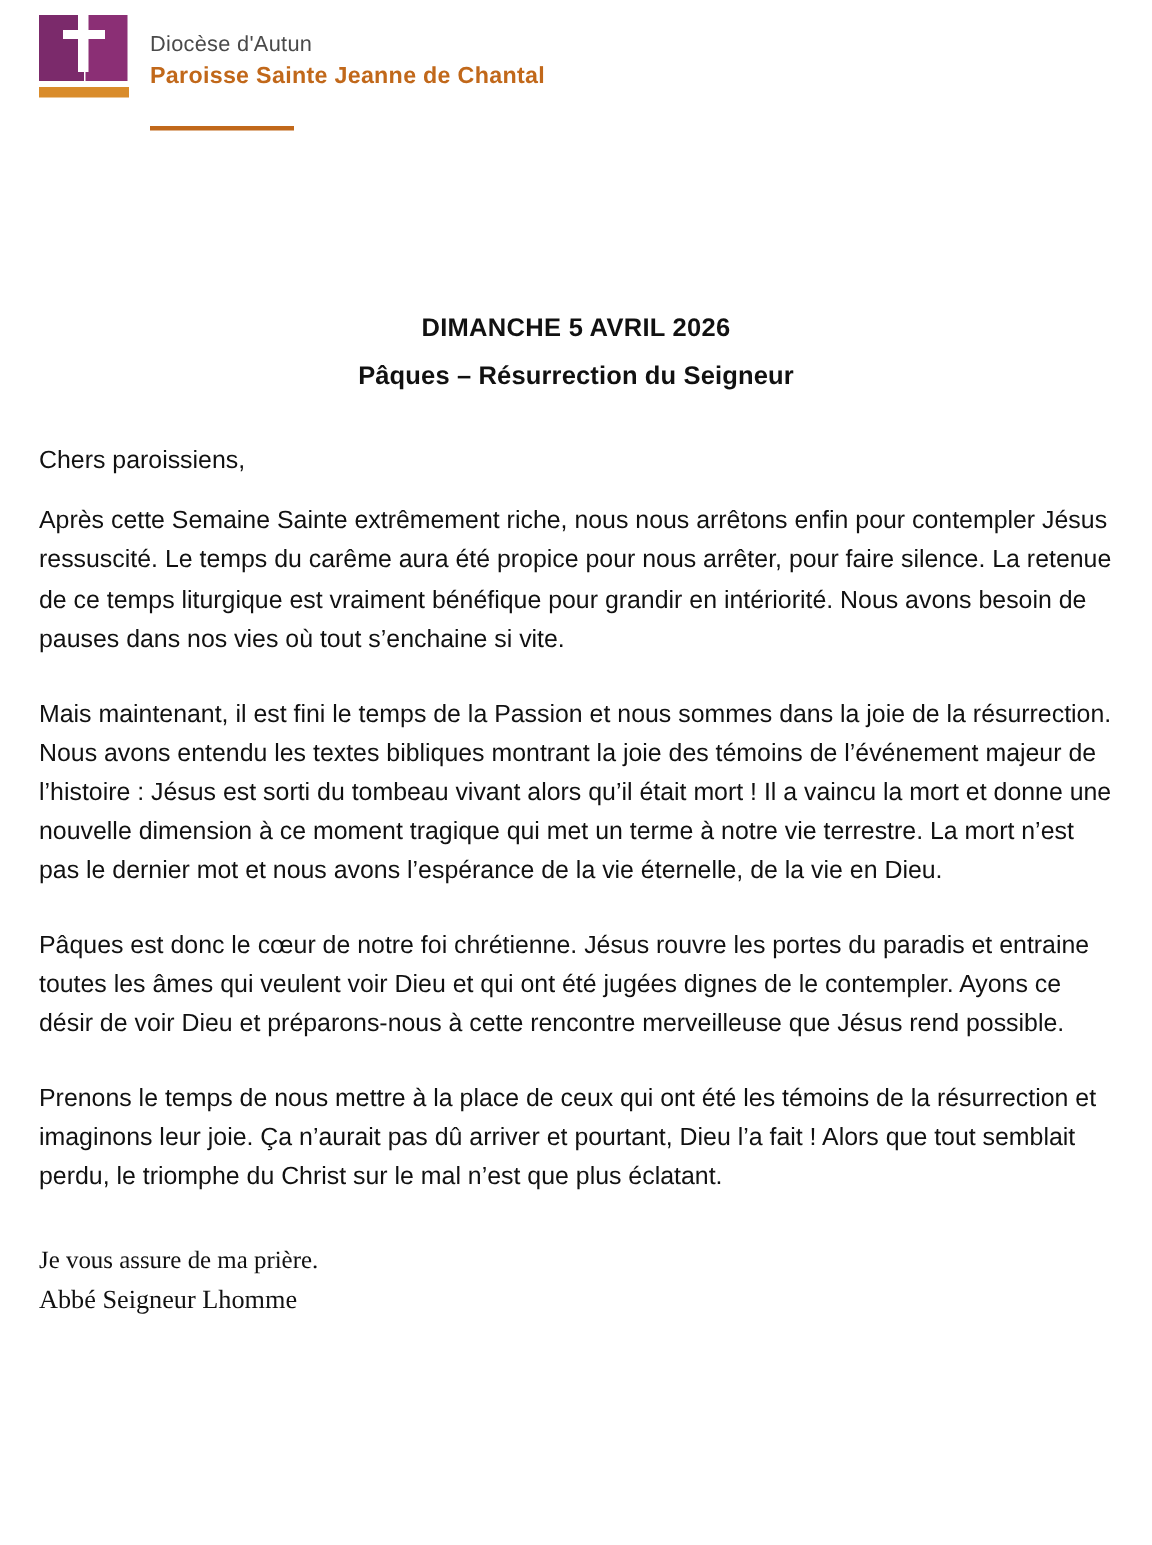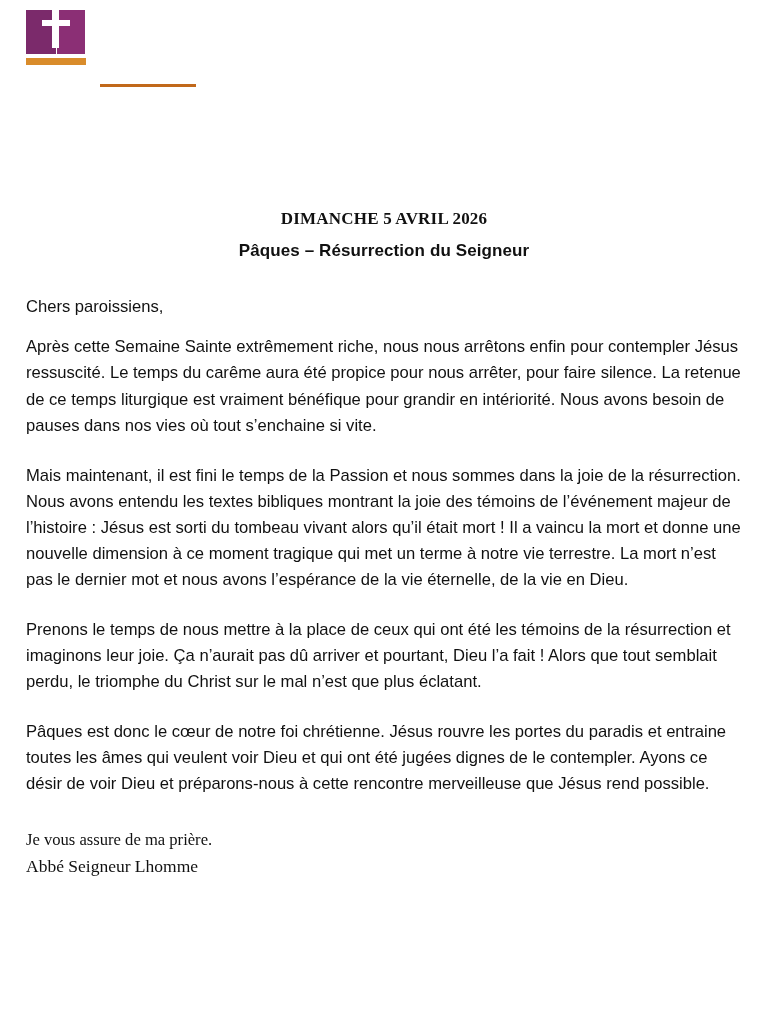--- a/index.html
+++ b/index.html
@@ -115,21 +115,20 @@
   }
   .title-block {
     text-align: center;
     font-weight: bold;
     margin-bottom: 30px;
   }
   .title-line1 {
     font-size: 17px;
     letter-spacing: 0.2px;
     margin-bottom: 5px;
-    font-family: Liberation Serif, serif;
   }
   .title-line2 {
     font-size: 17px;
     letter-spacing: 0.1px;
   }
   .salutation {
     margin-bottom: 14px;
   }
   p.para {
     margin: 0 0 24px 0;
@@ -153,36 +152,40 @@
 <div class="page">
 
   <div class="letterhead">
     <div class="logo-mark">
       <div class="logo-square-left"></div>
       <div class="logo-square-right"></div>
       <div class="logo-cross-v"></div>
       <div class="logo-cross-h"></div>
       <div class="logo-bar-orange"></div>
     </div>
+    <div class="lh-text">
+      <div class="lh-line1">Diocèse d'Autun</div>
+      <div class="lh-line2">Paroisse Sainte Jeanne de Chantal</div>
+    </div>
     <div class="lh-rule"></div>
   </div>
 
   <div class="doc">
 
     <div class="title-block">
       <div class="title-line1">DIMANCHE 5 AVRIL 2026</div>
       <div class="title-line2">Pâques – Résurrection du Seigneur</div>
     </div>
 
     <div class="salutation">Chers paroissiens,</div>
 
     <p class="para">Après cette Semaine Sainte extrêmement riche, nous nous arrêtons enfin pour contempler Jésus ressuscité. Le temps du carême aura été propice pour nous arrêter, pour faire silence. La retenue de ce temps liturgique est vraiment bénéfique pour grandir en intériorité. Nous avons besoin de pauses dans nos vies où tout s’enchaine si vite.</p>
     <p class="para">Mais maintenant, il est fini le temps de la Passion et nous sommes dans la joie de la résurrection. Nous avons entendu les textes bibliques montrant la joie des témoins de l’événement majeur de l’histoire : Jésus est sorti du tombeau vivant alors qu’il était mort ! Il a vaincu la mort et donne une nouvelle dimension à ce moment tragique qui met un terme à notre vie terrestre. La mort n’est pas le dernier mot et nous avons l’espérance de la vie éternelle, de la vie en Dieu.</p>
+    <p class="para">Pâques est donc le cœur de notre foi chrétienne. Jésus rouvre les portes du paradis et entraine toutes les âmes qui veulent voir Dieu et qui ont été jugées dignes de le contempler. Ayons ce désir de voir Dieu et préparons-nous à cette rencontre merveilleuse que Jésus rend possible.</p>
     <p class="para">Prenons le temps de nous mettre à la place de ceux qui ont été les témoins de la résurrection et imaginons leur joie. Ça n’aurait pas dû arriver et pourtant, Dieu l’a fait ! Alors que tout semblait perdu, le triomphe du Christ sur le mal n’est que plus éclatant.</p>
-    <p class="para">Pâques est donc le cœur de notre foi chrétienne. Jésus rouvre les portes du paradis et entraine toutes les âmes qui veulent voir Dieu et qui ont été jugées dignes de le contempler. Ayons ce désir de voir Dieu et préparons-nous à cette rencontre merveilleuse que Jésus rend possible.</p>
 
     <div class="closing">
       <p class="line">Je vous assure de ma prière.</p>
       <p class="line signature">Abbé Seigneur Lhomme</p>
     </div>
 
   </div>
 </div>
 
 </body></html>

